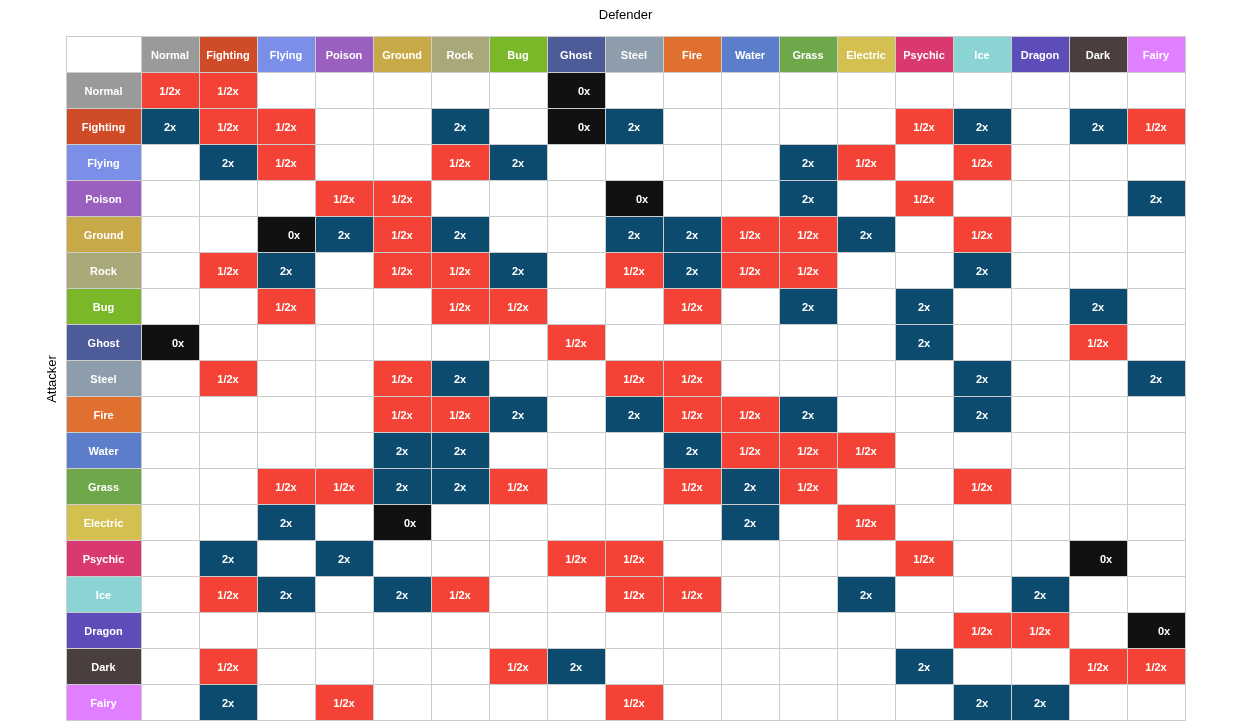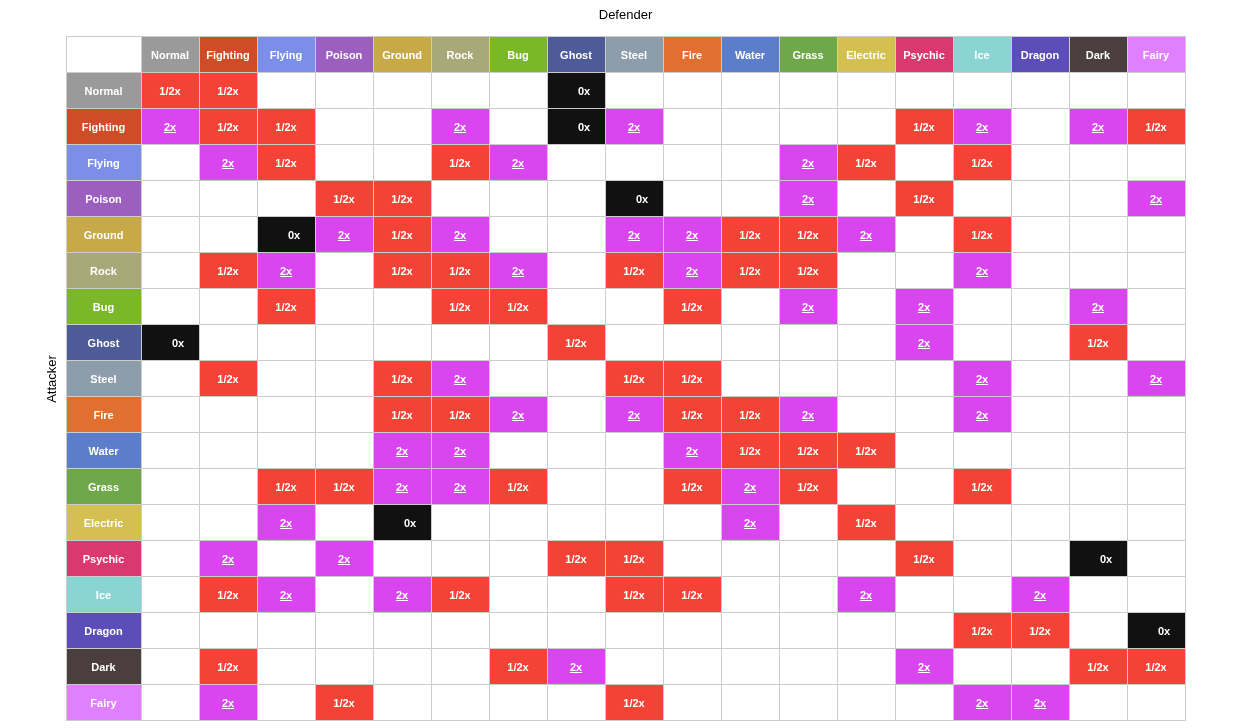--- a/index.html
+++ b/index.html
@@ -56,21 +56,21 @@
     .row-fire { background: #e07030; }
     .row-water { background: #5c7eca; }
     .row-grass { background: #6fa84b; }
     .row-electric { background: #d4c050; }
     .row-psychic { background: #d9396f; }
     .row-ice { background: #8bd4d4; }
     .row-dragon { background: #5c4db8; }
     .row-dark { background: #4a3e3e; }
     .row-fairy { background: #e07fff; }
     
-    .val-2x { background: #d946ef; color: white; text-decoration: underline; }
+    .val-2x { background: #0c4a6e; color: white; }
     .val-half { background: #f44336; color: white; }
     .val-0x { background: #111; color: white; padding-left: 16px; }
     .val-blank { background: #fff; }
     td.label-cell { width: 75px; }
     th.label-cell { width: 75px; }
     th { color: white; }
   </style>
 </head>
 <body>
 

